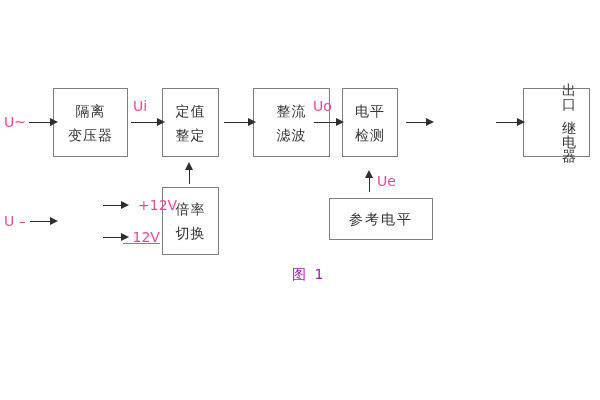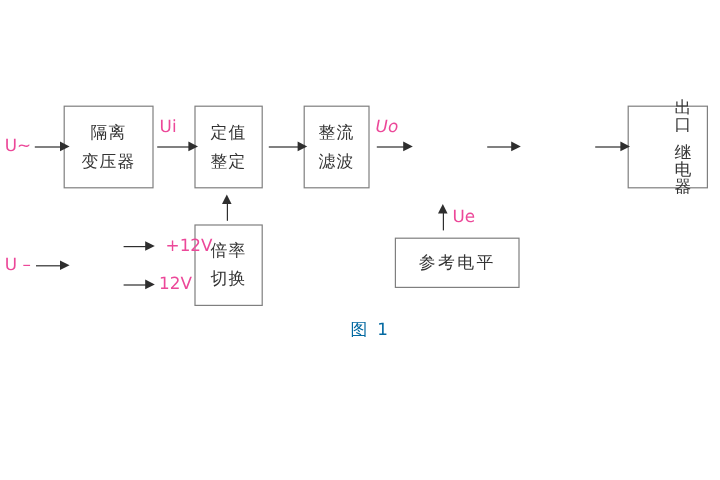--- a/index.html
+++ b/index.html
@@ -24,26 +24,26 @@
     border-left:8px solid #2e2e2e;border-top:4px solid transparent;border-bottom:4px solid transparent;
   }
   .arrow-up{
     position:absolute;width:0;border-left:1.6px solid #2e2e2e;
   }
   .arrow-up::after{
     content:"";position:absolute;top:-7px;left:-4.8px;width:0;height:0;
     border-bottom:8px solid #2e2e2e;border-left:4px solid transparent;border-right:4px solid transparent;
   }
   .caption{
-    position:absolute;font-size:14px;color:#0369a1;letter-spacing:2px;text-align:center;
+    position:absolute;font-size:14px;color:#a21caf;letter-spacing:2px;text-align:center;
   }
   
   #b-isolation{left:53px;top:88px;width:75px;height:69px;}
   #b-setting{left:162px;top:88px;width:57px;height:69px;text-align:right;}
-  #b-rectify{left:253px;top:88px;width:55px;height:69px;}
+  #b-rectify{left:253px;top:88px;width:77px;height:69px;}
   #b-level{left:342px;top:88px;width:56px;height:69px;}
   #b-drive{left:432px;top:88px;width:56px;height:69px;}
   #b-relay{left:523px;top:88px;width:67px;height:69px;padding-left:38px;}
   #b-power{left:55px;top:187px;width:48px;height:68px;}
   #b-ratio{left:162px;top:187px;width:57px;height:68px;}
   #b-ref{left:329px;top:198px;width:104px;height:42px;letter-spacing:2px;}
 </style>
 </head>
 <body>
 
@@ -54,40 +54,44 @@
     <span>变压器</span>
   </div>
   <div class="block" id="b-setting">
     <span>定值</span>
     <span>整定</span>
   </div>
   <div class="block" id="b-rectify">
     <span>整流</span>
     <span>滤波</span>
   </div>
+  <div class="block" id="b-level">
+    <span>电平</span>
+    <span>检测</span>
+  </div>
   <div class="block" id="b-relay">
     <span>出口</span>
     <span>继电器</span>
   </div>
 
   <div class="block" id="b-ratio">
     <span>倍率</span>
     <span>切换</span>
   </div>
   <div class="block" id="b-ref">
     <span>参考电平</span>
   </div>
 
   <span class="siglabel" style="left:4px;top:115px;">U~</span>
   <span class="siglabel" style="left:133px;top:99px;">Ui</span>
-  <span class="siglabel" style="left:313px;top:99px;font-style:italic;">Uo</span>
+  <span class="siglabel" style="left:313px;top:99px;">Uo</span>
   <span class="siglabel" style="left:377px;top:174px;">Ue</span>
   <span class="siglabel" style="left:4px;top:214px;">U –</span>
   <span class="siglabel" style="left:138px;top:198px;">+12V</span>
-  <span class="siglabel" style="left:123px;top:230px;">- 12V</span>
+  <span class="siglabel" style="left:123px;top:230px;text-decoration:underline;">- 12V</span>
 
   <div class="arrow-h" style="left:29px;top:122px;width:22px;"></div>
   <div class="arrow-h" style="left:131px;top:122px;width:27px;"></div>
   <div class="arrow-h" style="left:224px;top:122px;width:25px;"></div>
   <div class="arrow-h" style="left:314px;top:122px;width:23px;"></div>
   <div class="arrow-h" style="left:406px;top:122px;width:21px;"></div>
   <div class="arrow-h" style="left:496px;top:122px;width:22px;"></div>
   <div class="arrow-h" style="left:30px;top:221px;width:21px;"></div>
   <div class="arrow-h" style="left:103px;top:205px;width:19px;"></div>
   <div class="arrow-h" style="left:103px;top:237px;width:19px;"></div>

